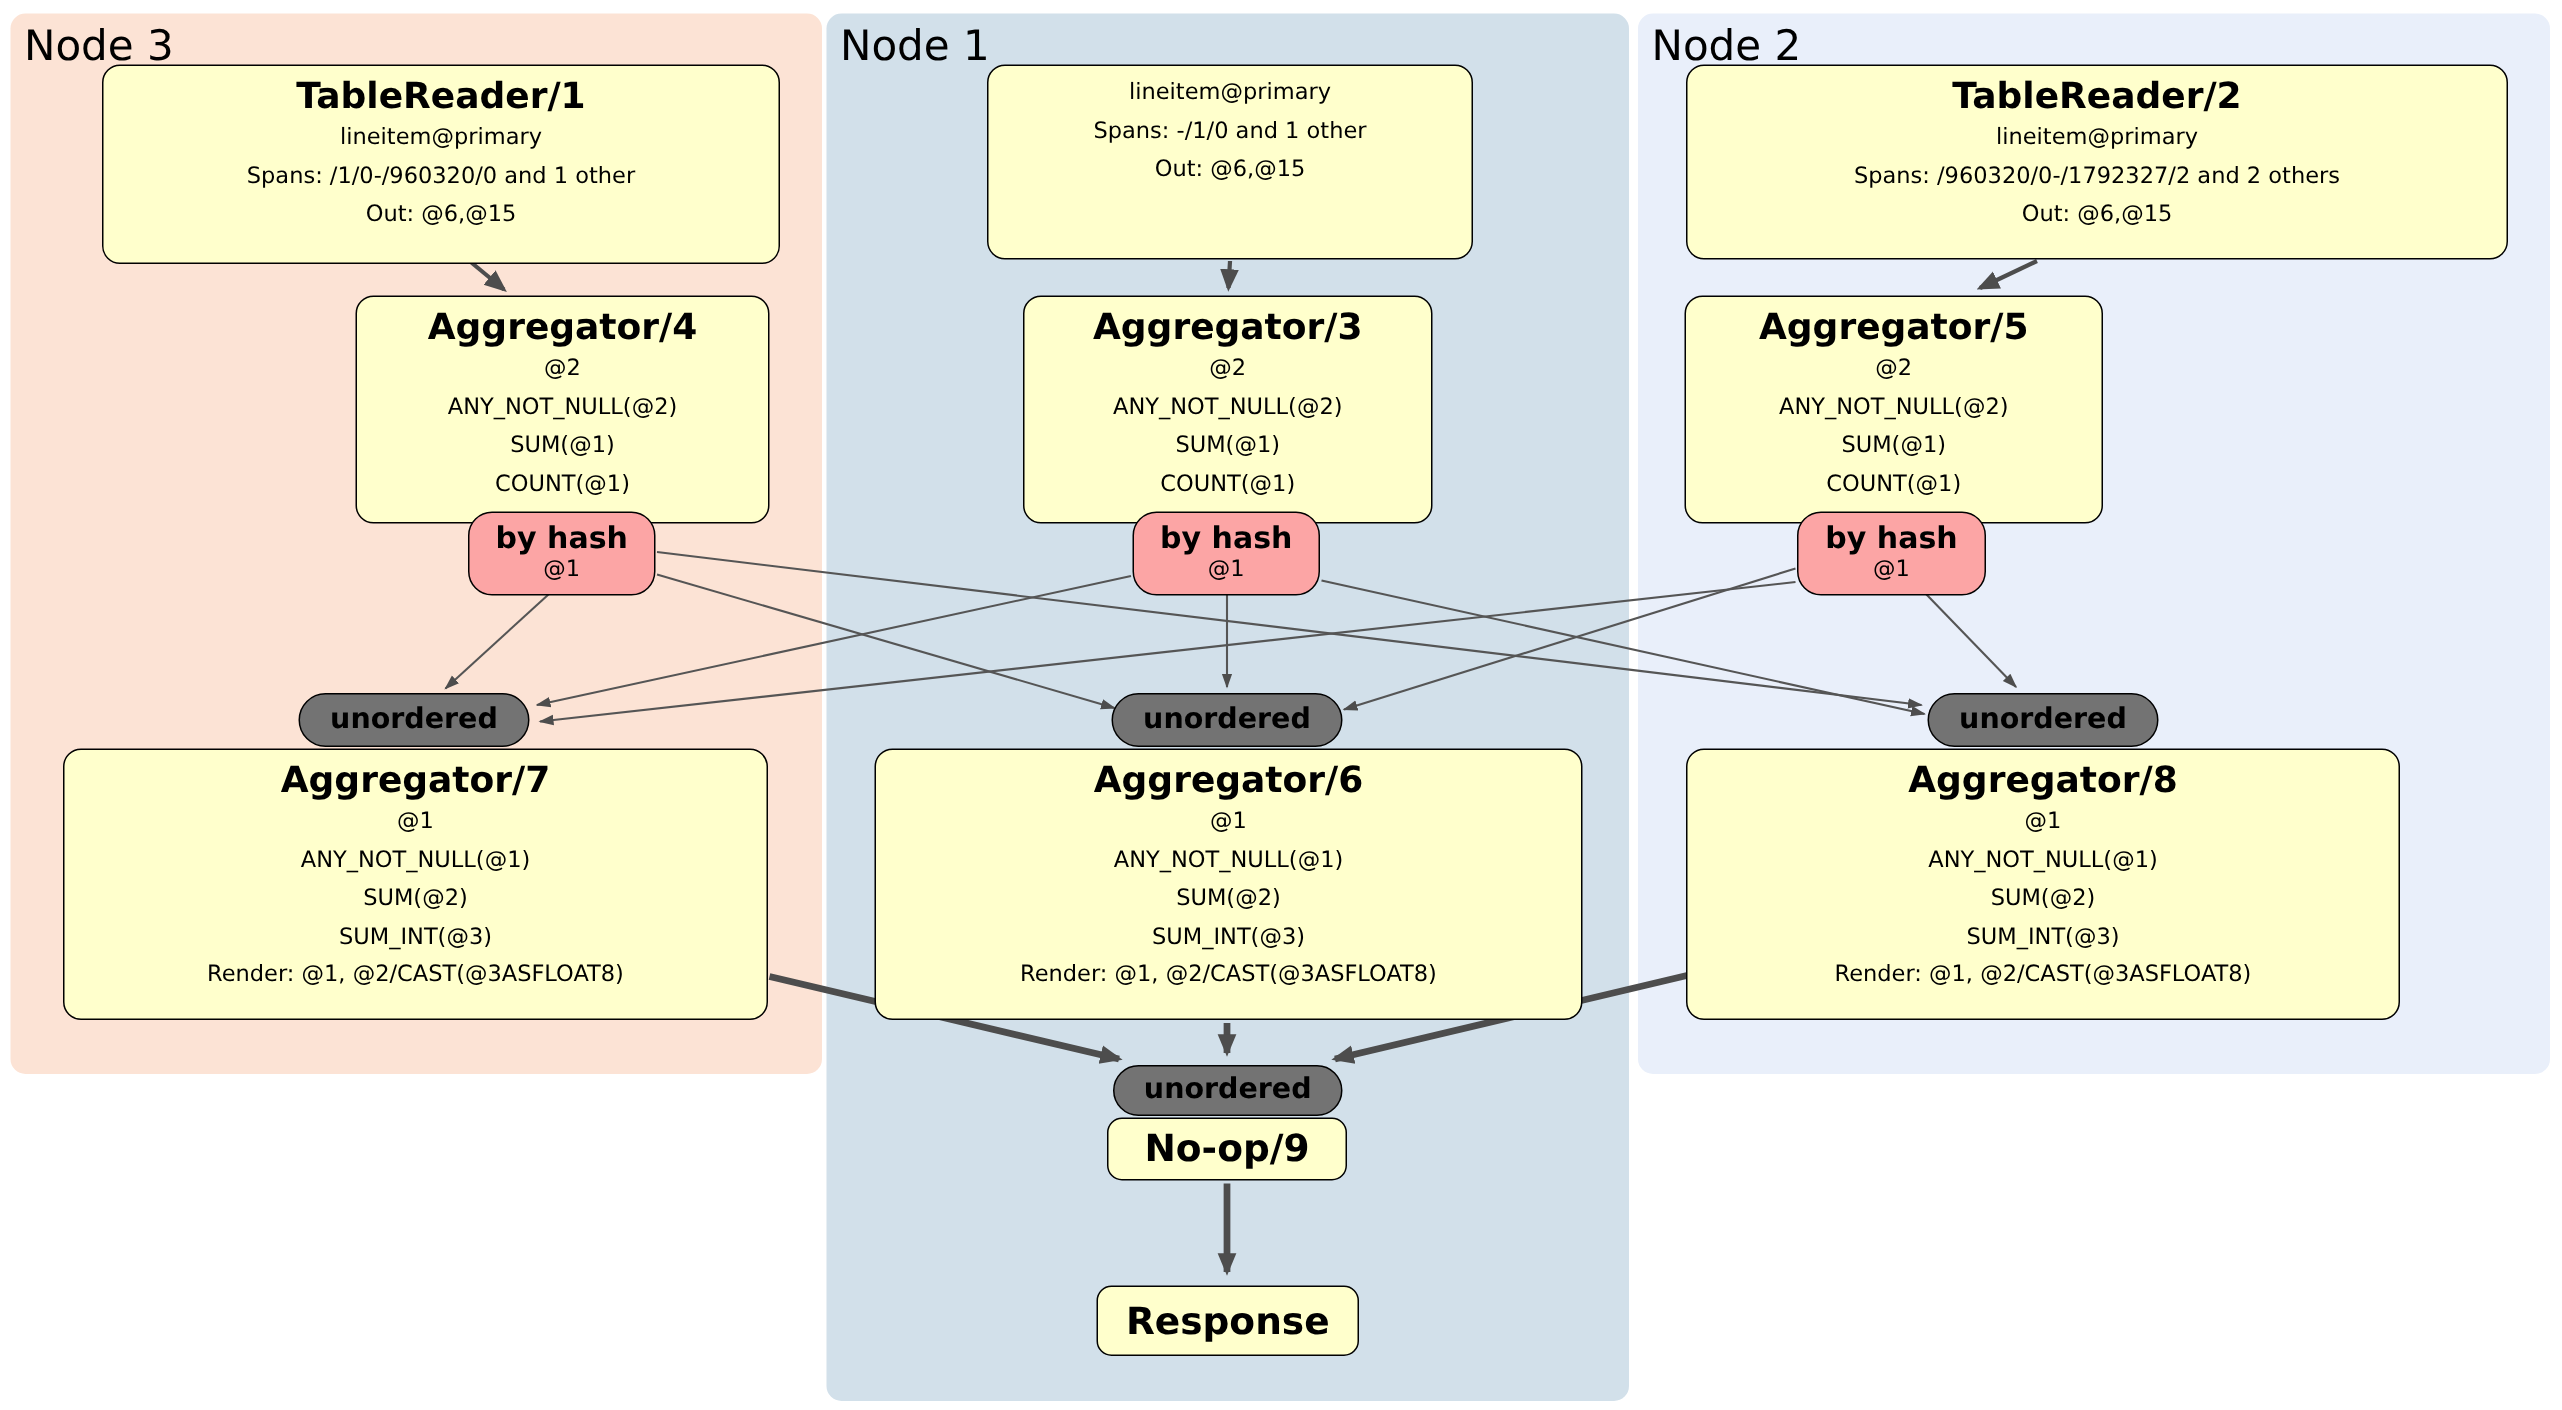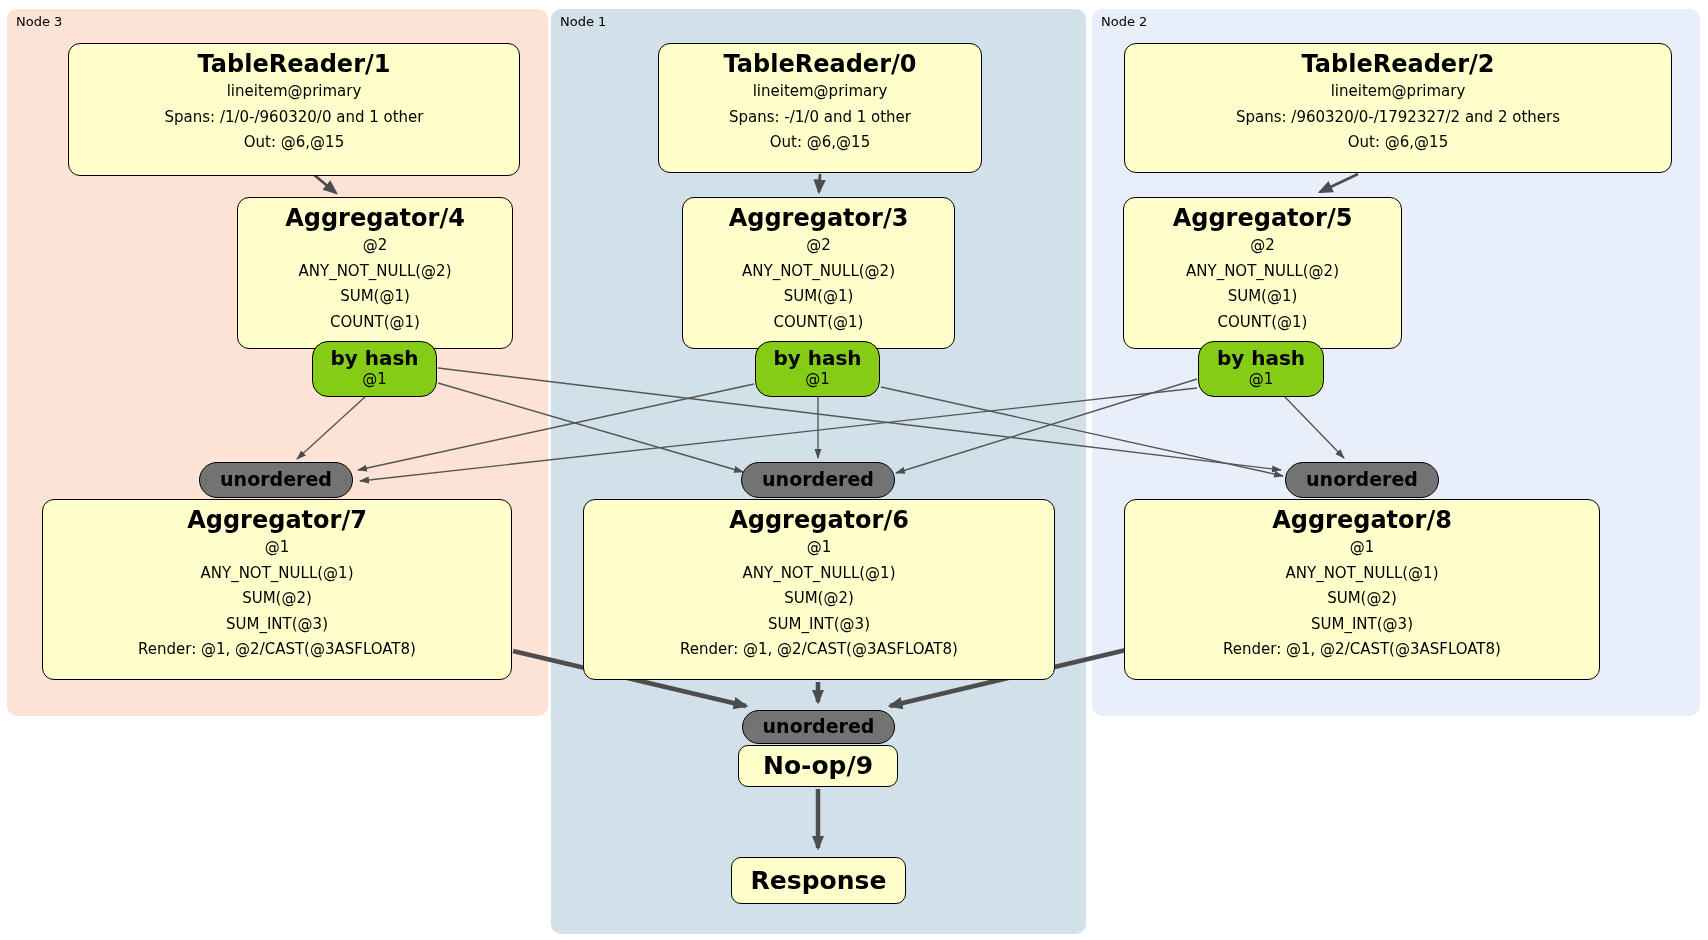--- a/index.html
+++ b/index.html
@@ -1,30 +1,30 @@
 <!DOCTYPE html>
 <html><head>
 <meta charset="utf-8">
 <style>
   html,body{margin:0;padding:0;background:#ffffff;}
   #canvas{
     position:relative;width:1708px;height:940px;overflow:hidden;
     font-family:"DejaVu Sans","Liberation Sans",sans-serif;color:#000;
   }
   .region{position:absolute;border-radius:10px;}
-  .region-label{position:absolute;font-size:13px;color:#000;}
+  .region-label{position:absolute;font-size:28px;color:#000;}
   #edges{position:absolute;left:0;top:0;width:1708px;height:940px;z-index:1;pointer-events:none;}
   .pbox{
     position:absolute;background:#ffffcc;border:1.6px solid #000;border-radius:12px;
     text-align:center;z-index:2;box-sizing:border-box;padding-top:5px;
   }
   .pbox .ptitle{font-weight:bold;font-size:24px;line-height:30px;}
   .pbox .pline{font-size:15px;line-height:25.5px;white-space:nowrap;}
   .router{
-    position:absolute;background:#84cc16;border:1.6px solid #000;border-radius:16px;
+    position:absolute;background:#fca5a5;border:1.6px solid #000;border-radius:16px;
     text-align:center;z-index:3;box-sizing:border-box;padding-top:4px;
   }
   .router .rlabel{font-weight:bold;font-size:20px;line-height:24px;}
   .router .rsub{font-size:15px;line-height:18px;}
   .oval{
     position:absolute;background:#737373;border:1.6px solid #000;border-radius:18px;
     text-align:center;z-index:3;font-weight:bold;font-size:19px;box-sizing:border-box;
   }
   .bigbox{
     position:absolute;background:#ffffcc;border:1.6px solid #000;border-radius:10px;
@@ -78,21 +78,20 @@
   </svg>
 
   <div class="pbox" style="left:68px;top:43px;width:452px;height:133px;">
     <div class="ptitle">TableReader/1</div>
     <div class="pline">lineitem@primary</div>
     <div class="pline">Spans: /1/0-/960320/0 and 1 other</div>
     <div class="pline">Out: @6,@15</div>
   </div>
 
   <div class="pbox" style="left:658px;top:43px;width:324px;height:130px;">
-    <div class="ptitle">TableReader/0</div>
     <div class="pline">lineitem@primary</div>
     <div class="pline">Spans: -/1/0 and 1 other</div>
     <div class="pline">Out: @6,@15</div>
   </div>
 
   <div class="pbox" style="left:1124px;top:43px;width:548px;height:130px;">
     <div class="ptitle">TableReader/2</div>
     <div class="pline">lineitem@primary</div>
     <div class="pline">Spans: /960320/0-/1792327/2 and 2 others</div>
     <div class="pline">Out: @6,@15</div>

